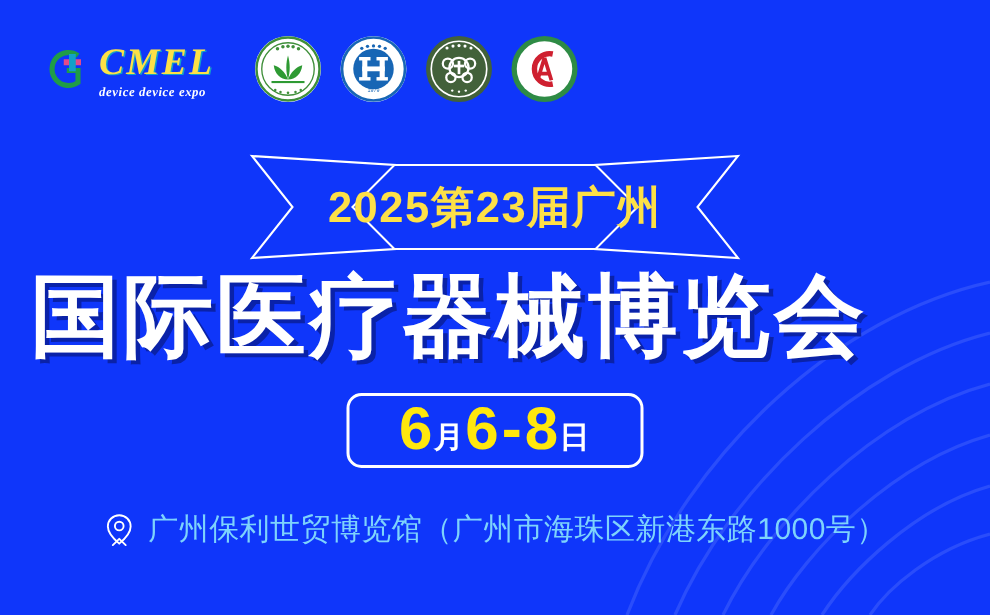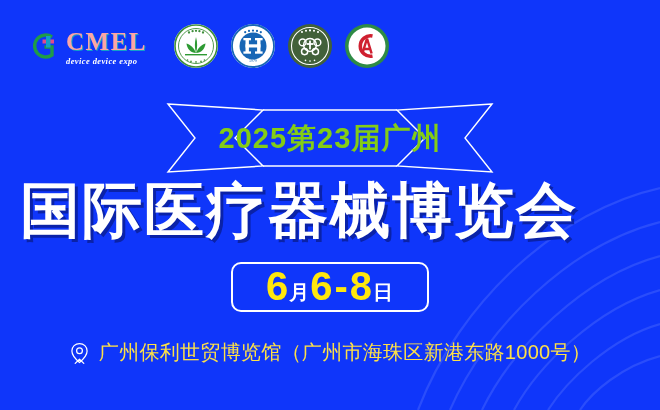--- a/index.html
+++ b/index.html
@@ -55,24 +55,25 @@
     flex: none;
   }
   #cmel-wordmark {
     display: flex;
     flex-direction: column;
     line-height: 1;
     transform: translateY(1px);
   }
   .cmel-main {
     font-family: "Liberation Serif", "DejaVu Serif", serif;
+    font-style: italic;
     font-weight: bold;
     font-size: 25px;
     letter-spacing: 1.5px;
-    color: #fca5a5;
+    color: #fde047;
     text-shadow: 1px 1px 0 #12a0c8;
     white-space: nowrap;
   }
   .cmel-sub {
     font-family: "Liberation Serif", "DejaVu Serif", serif;
     font-style: italic;
     font-weight: bold;
     font-size: 8.5px;
     letter-spacing: 0.4px;
     color: #ffffff;
@@ -101,21 +102,21 @@
     top: 101px;
     width: 330px;
     height: 74px;
   }
   #ribbon-label {
     position: absolute;
     inset: 0;
     display: flex;
     align-items: center;
     justify-content: center;
-    color: #84cc16;
+    color: #fde047;
     font-size: 29px;
     font-weight: 600;
     letter-spacing: 1px;
     white-space: nowrap;
     transform: translateY(1px);
   }
 
   
   #headline {
     position: absolute;
@@ -183,21 +184,21 @@
     justify-content: center;
     gap: 9px;
   }
   #venue-pin-icon {
     width: 21px;
     height: 23px;
     flex: none;
     transform: translateY(1px);
   }
   #venue-text {
-    color: #fde047;
+    color: #7dd3fc;
     font-size: 20px;
     letter-spacing: 0.3px;
     white-space: nowrap;
   }
 </style>
 </head>
 <body>
 
 <div id="poster">
 

